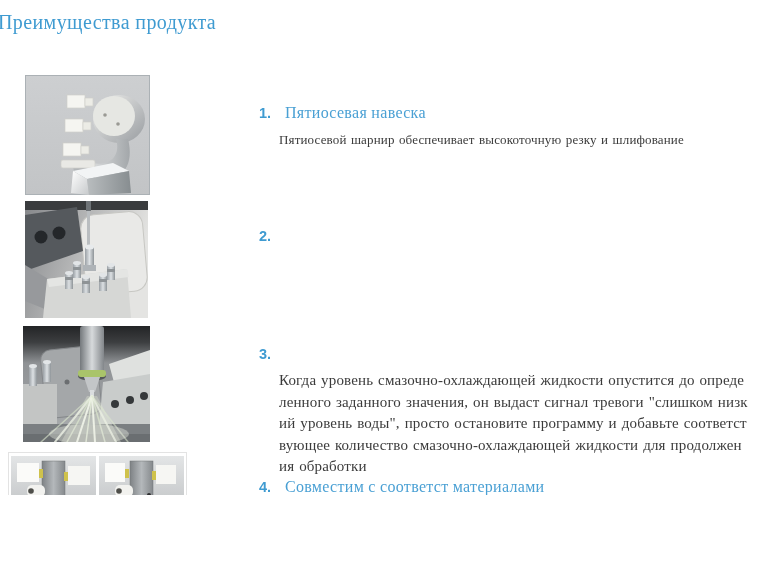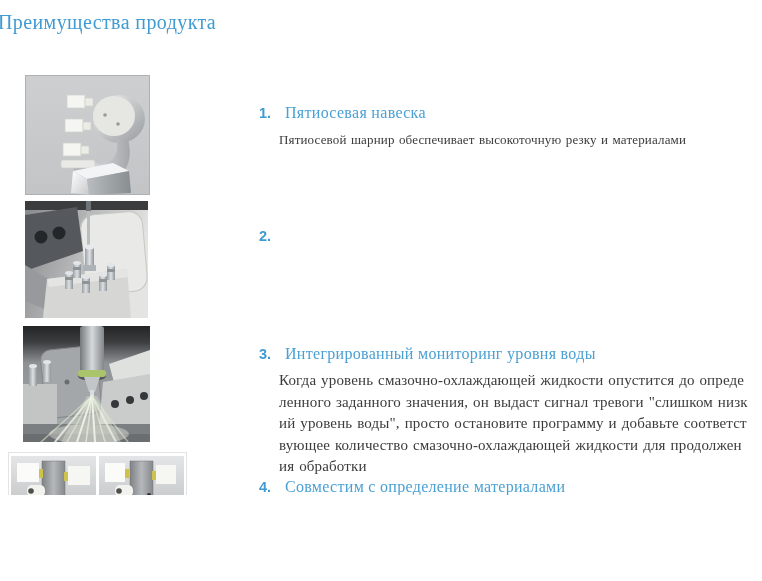--- a/index.html
+++ b/index.html
@@ -259,28 +259,27 @@
         <path d="M 104 94 h 57 a 9 9 0 0 1 9 9 v 5 a 9 9 0 0 1 -9 9 h -57 a 9 9 0 0 1 -9 -9 v -5 a 9 9 0 0 1 9 -9 z" fill="url(#baseG)"></path>
         <ellipse cx="132" cy="96" rx="34" ry="5" fill="#aaaeb1"></ellipse>
         <rect x="116" y="95" width="10" height="4" rx="2" fill="#7b7f82"></rect>
         <rect x="138" y="95" width="10" height="4" rx="2" fill="#7b7f82"></rect>
       </g>
     </svg>
   </div>
 
   <div class="sec-num n1">1.</div>
   <div class="sec-title t1">Пятиосевая навеска</div>
-  <div class="sec-body b1">Пятиосевой шарнир обеспечивает высокоточную резку и материалами</div>
+  <div class="sec-body b1">Пятиосевой шарнир обеспечивает высокоточную резку и шлифование</div>
 
   <div class="sec-num n2">2.</div>
 
   <div class="sec-num n3">3.</div>
-  <div class="sec-title t3">Интегрированный мониторинг уровня воды</div>
   <div class="sec-body b3">Когда уровень смазочно-охлаждающей жидкости опустится до опреде
 ленного заданного значения, он выдаст сигнал тревоги "слишком низк
 ий уровень воды", просто остановите программу и добавьте соответст
 вующее количество смазочно-охлаждающей жидкости для продолжен
 ия обработки</div>
 
   <div class="sec-num n4">4.</div>
-  <div class="sec-title t4">Совместим с определение материалами</div>
+  <div class="sec-title t4">Совместим с соответст материалами</div>
 
 </div>
 
 </body></html>

